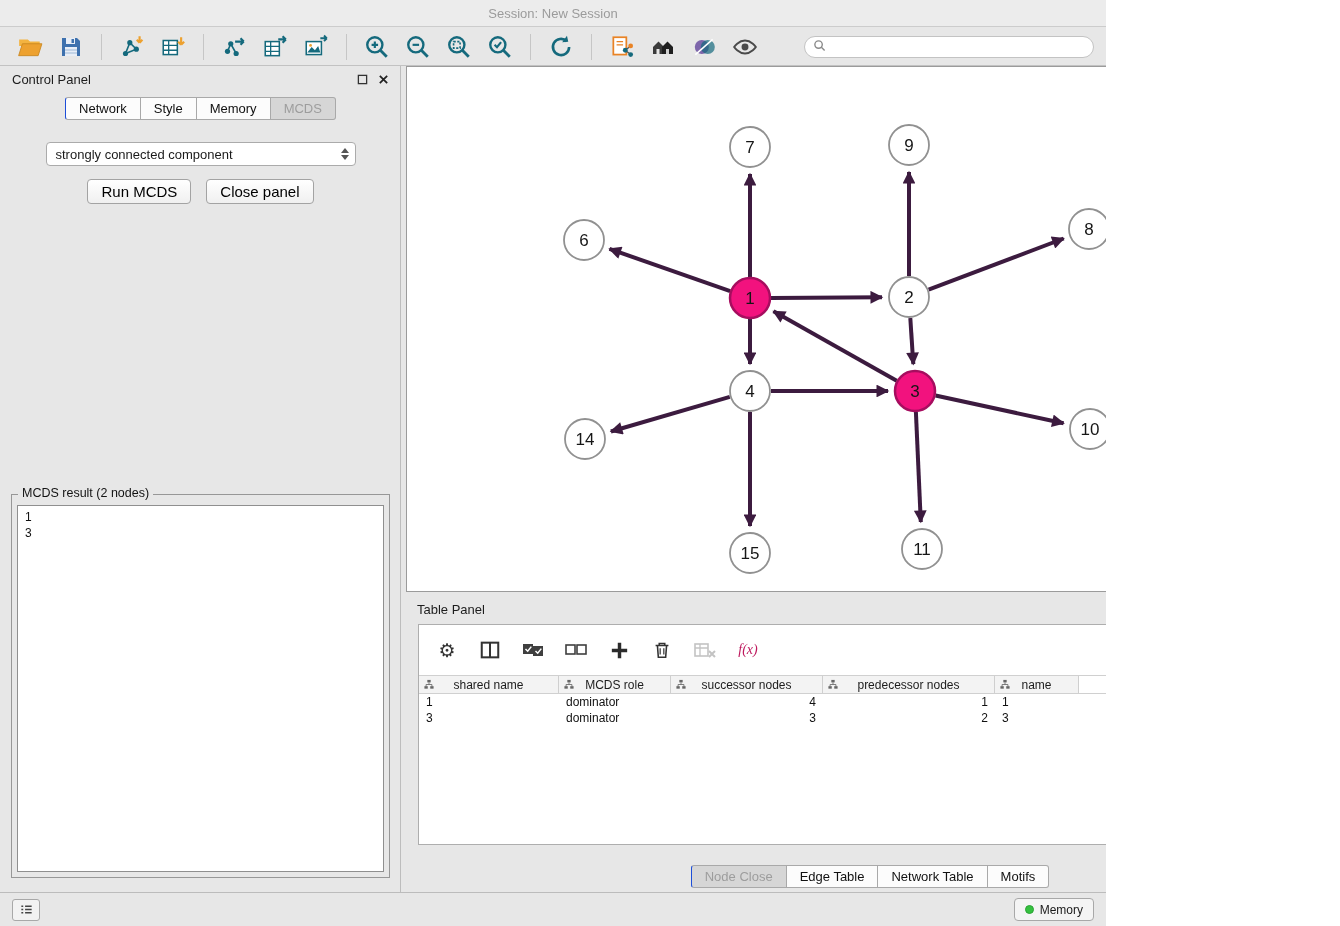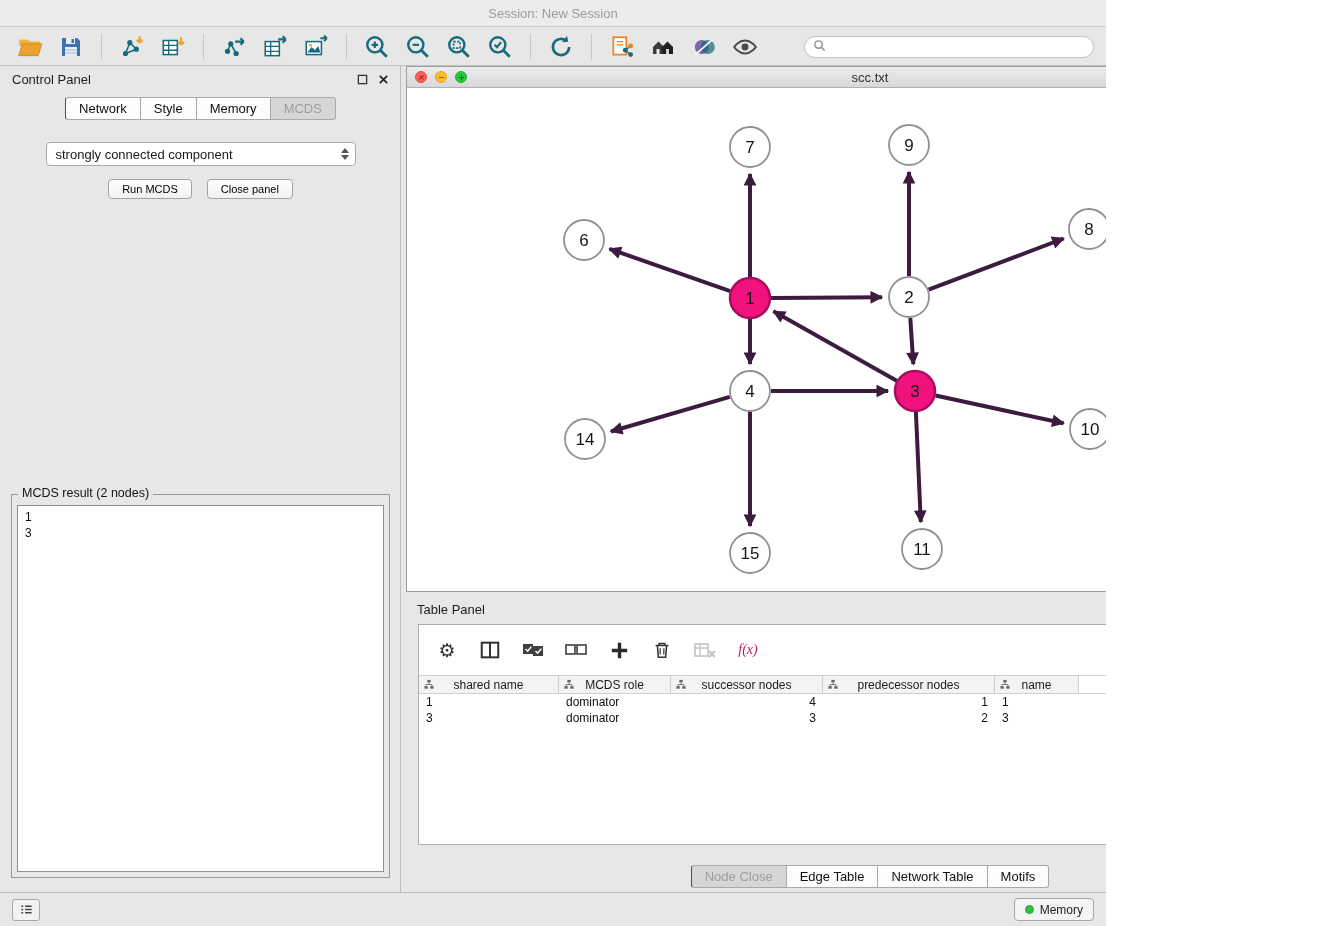--- a/index.html
+++ b/index.html
@@ -55,21 +55,21 @@
     border:1px solid #ababab; border-radius:4px;
     display:flex; align-items:center; padding:0 6px 0 9px; font-size:13px; text-align:left;
   }
   .dd-arrows { margin-left:auto; display:flex; flex-direction:column; gap:2px; align-items:center; }
   .dd-arrows i { display:block; width:0; height:0; border-left:4px solid transparent; border-right:4px solid transparent; }
   .dd-up   { border-bottom:5px solid #555; }
   .dd-down { border-top:5px solid #555; }
   .btn-row { margin-top:13px; display:flex; justify-content:center; gap:15px; }
   .btn {
     border:1px solid #a3a3a3; border-radius:4px;
-    background:linear-gradient(#ffffff,#f0f0f0); padding:3px 13px; font-size:11px;
+    background:linear-gradient(#ffffff,#f0f0f0); padding:3px 13px; font-size:15px;
   }
   .result-fieldset {
     position:absolute; left:10px; right:10px; top:428px; bottom:14px;
     border:1px solid #979797;
   }
   .result-legend {
     position:absolute; top:-9px; left:6px; background:#e7e7e7;
     padding:0 4px; font-size:12.5px; color:#131313;
   }
   .result-list {
@@ -319,40 +319,20 @@
     <div class="result-fieldset">
       <span class="result-legend">MCDS result (2 nodes)</span>
       <div class="result-list">
           <div class="result-item">1</div>
           <div class="result-item">3</div>
         </div>
     </div>
   </div>
 
   <div class="net-window">
-    <div class="net-titlebar">
-      <span class="lights">
-        <span class="light red">
-          <svg viewBox="0 0 8 8" width="7" height="7">
-              <path d="M1.5 1.5l5 5M6.5 1.5l-5 5" stroke="rgba(90,10,10,0.6)" stroke-width="1.2"></path>
-            </svg>
-        </span>
-        <span class="light yellow">
-          <svg viewBox="0 0 8 8" width="7" height="7">
-              <path d="M1 4h6" stroke="rgba(110,70,0,0.7)" stroke-width="1.4"></path>
-            </svg>
-        </span>
-        <span class="light green">
-          <svg viewBox="0 0 8 8" width="7" height="7">
-              <path d="M4 1v6M1 4h6" stroke="rgba(10,80,10,0.7)" stroke-width="1.3"></path>
-            </svg>
-        </span>
-      </span>
-      <span class="net-title">scc.txt</span>
-    </div>
     <div class="net-canvas">
       <svg width="926" height="503" viewBox="0 0 926 503">
           <defs>
             <marker id="arrowhead" viewBox="0 0 10 10" refX="9" refY="5" markerWidth="3.6" markerHeight="3.2" orient="auto">
               <path d="M0 0L10 5L0 10z" fill="#3c1b3f"></path>
             </marker>
           </defs>
           <line x1="343.0" y1="189.0" x2="343.0" y2="86.0" stroke="#3c1b3f" stroke-width="4" marker-end="url(#arrowhead)"></line>
           <line x1="323.2" y1="203.1" x2="202.5" y2="160.9" stroke="#3c1b3f" stroke-width="4" marker-end="url(#arrowhead)"></line>
           <line x1="364.0" y1="209.9" x2="475.0" y2="209.2" stroke="#3c1b3f" stroke-width="4" marker-end="url(#arrowhead)"></line>

